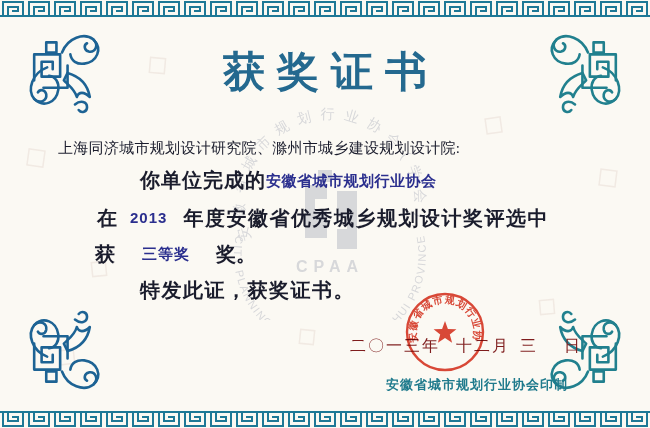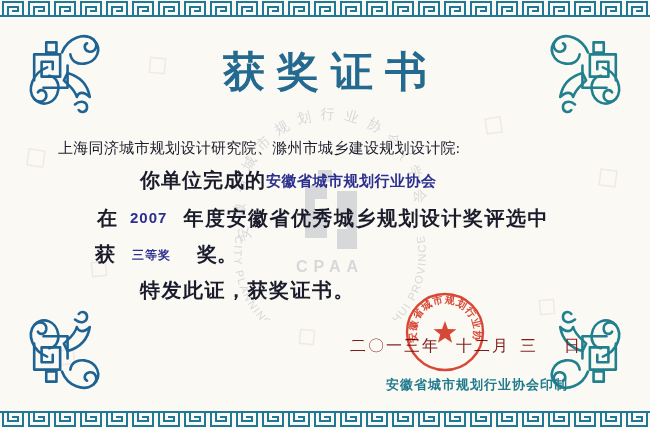--- a/index.html
+++ b/index.html
@@ -29,21 +29,21 @@
   
   .line{color:var(--body_text);white-space:nowrap;text-align:right;}
   .recipient{left:58px;top:139px;font-size:15px;letter-spacing:0.3px;}
   .l-completed{left:140px;top:167px;font-size:20px;font-weight:bold;letter-spacing:1px;}
   .fill{font-family:"Liberation Sans","DejaVu Sans",sans-serif;font-weight:bold;color:var(--fill_text);}
   .project{font-size:15px;letter-spacing:0.5px;vertical-align:1px;}
   .l-award{left:97px;top:205px;font-size:20px;font-weight:bold;}
   .l-award .serif-part{letter-spacing:1.5px;}
   .year{font-size:15px;margin:0 16px 0 13px;vertical-align:2px;letter-spacing:1px;}
   .l-prize{left:95px;top:241px;font-size:20px;font-weight:bold;}
-  .prize{font-size:12px;margin:0 26px 0 17px;vertical-align:2px;letter-spacing:1px;}
+  .prize{font-size:15px;margin:0 26px 0 27px;vertical-align:2px;letter-spacing:1px;}
   .closing{left:140px;top:277px;font-size:20px;font-weight:bold;letter-spacing:1.5px;}
   
   .date{left:350px;top:336px;font-size:16px;color:#7f1d1d;letter-spacing:2px;}
   .date .m{margin-left:16px;} .date .d{margin-left:10px;} .date .dl{margin-left:26px;}
   .printer{left:386px;top:376px;font-size:13px;font-weight:bold;color:var(--printer);
            font-family:Liberation Sans, sans-serif;letter-spacing:1px;}
   
   .seal{left:403px;top:290px;mix-blend-mode:multiply;opacity:0.92;}
   .seal .ring{fill:none;stroke:var(--seal);stroke-width:2.4;}
   .seal .star{fill:var(--seal);}
@@ -166,21 +166,21 @@
 
   <div class="abs title">获奖证书</div>
 
   <div class="abs line recipient">上海同济城市规划设计研究院、滁州市城乡建设规划设计院:</div>
 
   <div class="abs line l-completed">
     <span>你单位完成的</span><span class="fill project">安徽省城市规划行业协会</span>
   </div>
 
   <div class="abs line l-award">
-    <span>在</span><span class="fill year">2007</span><span class="serif-part">年度安徽省优秀城乡规划设计奖评选中</span>
+    <span>在</span><span class="fill year">2013</span><span class="serif-part">年度安徽省优秀城乡规划设计奖评选中</span>
   </div>
 
   <div class="abs line l-prize">
     <span>获</span><span class="fill prize">三等奖</span><span>奖。</span>
   </div>
 
   <div class="abs line closing">特发此证，获奖证书。</div>
 
   <div class="abs date">
     <span>二〇一三年</span><span class="m">十二月</span><span class="d">三</span><span class="dl">日</span>

